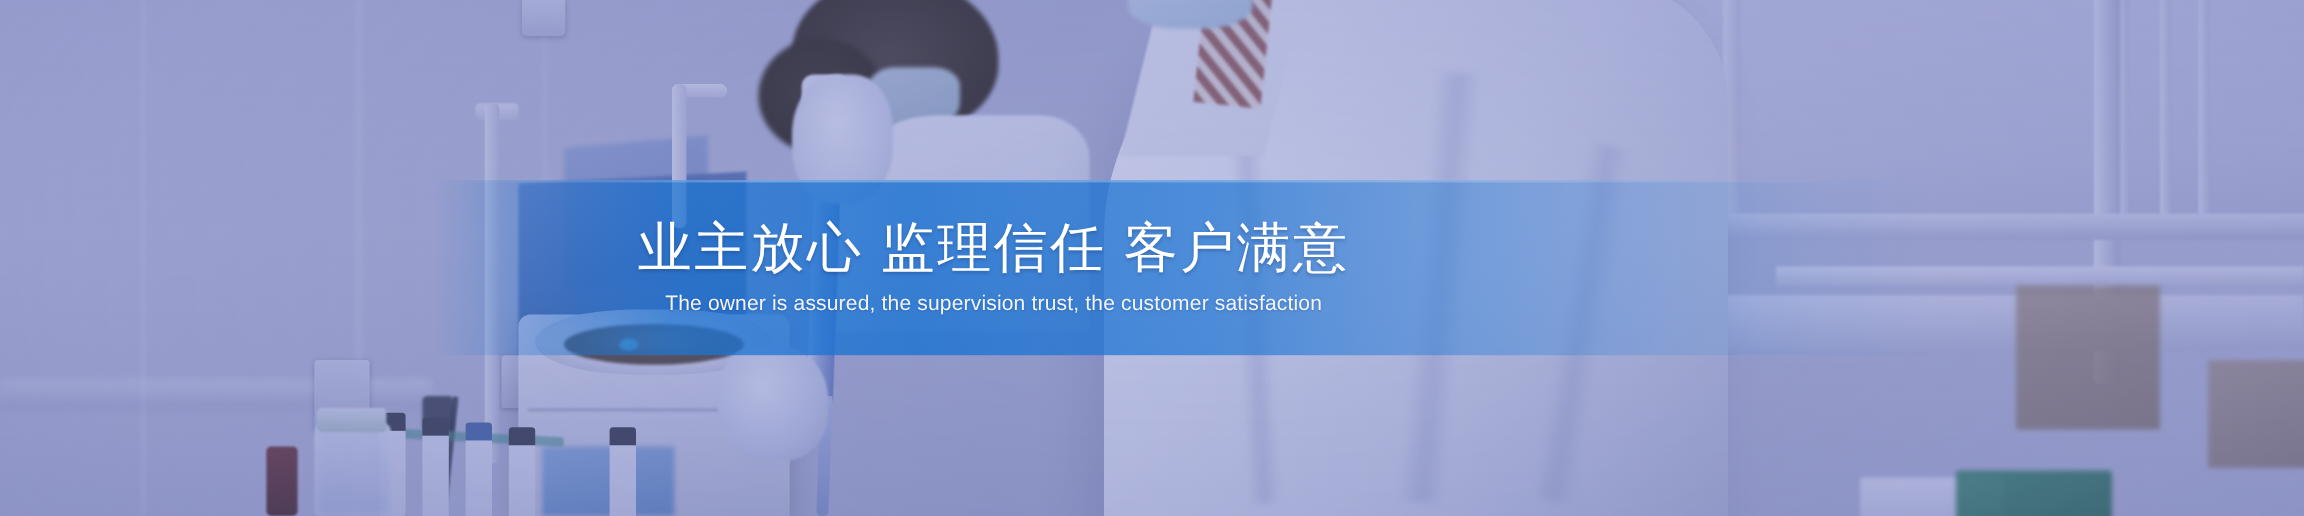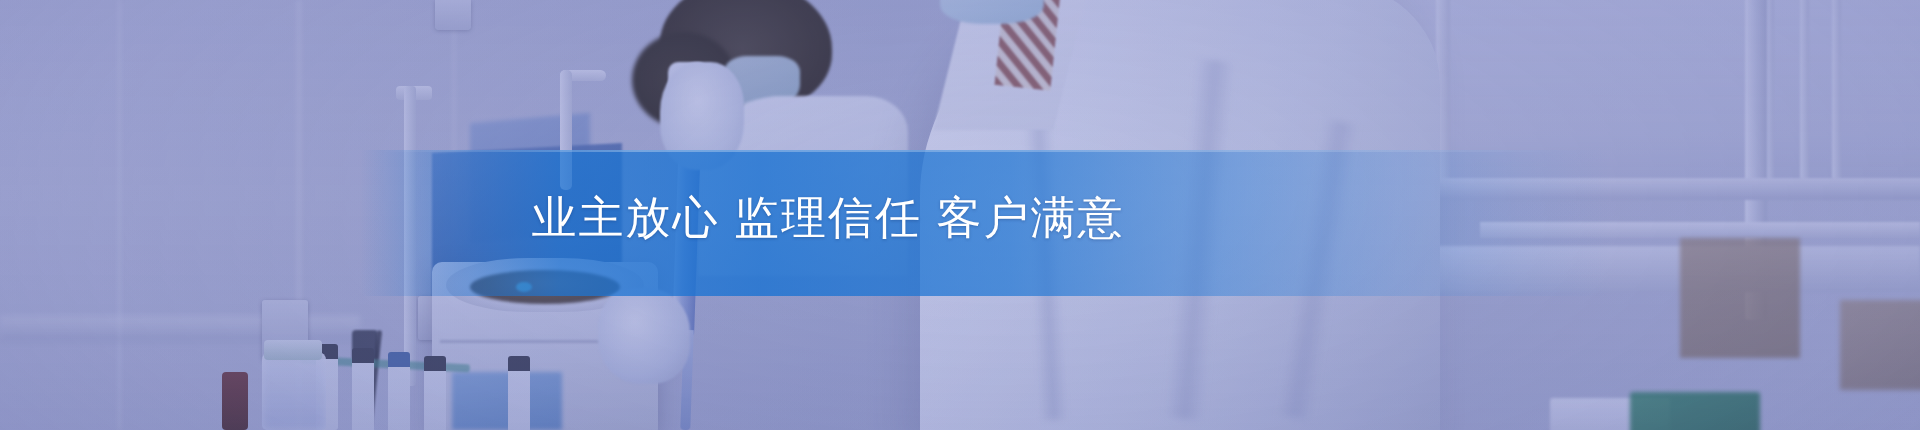--- a/index.html
+++ b/index.html
@@ -423,15 +423,16 @@
 
     <div class="grade"></div>
     <div class="grade2"></div>
   </div>
 
   <div class="band"></div>
   <div class="band-top-hi"></div>
 
   <div class="text-wrap">
     <div class="headline">业主放心 监理信任 客户满意</div>
+    <div class="subline">The owner is assured, the supervision trust, the customer satisfaction</div>
   </div>
 
 </div>
 
 </body></html>

